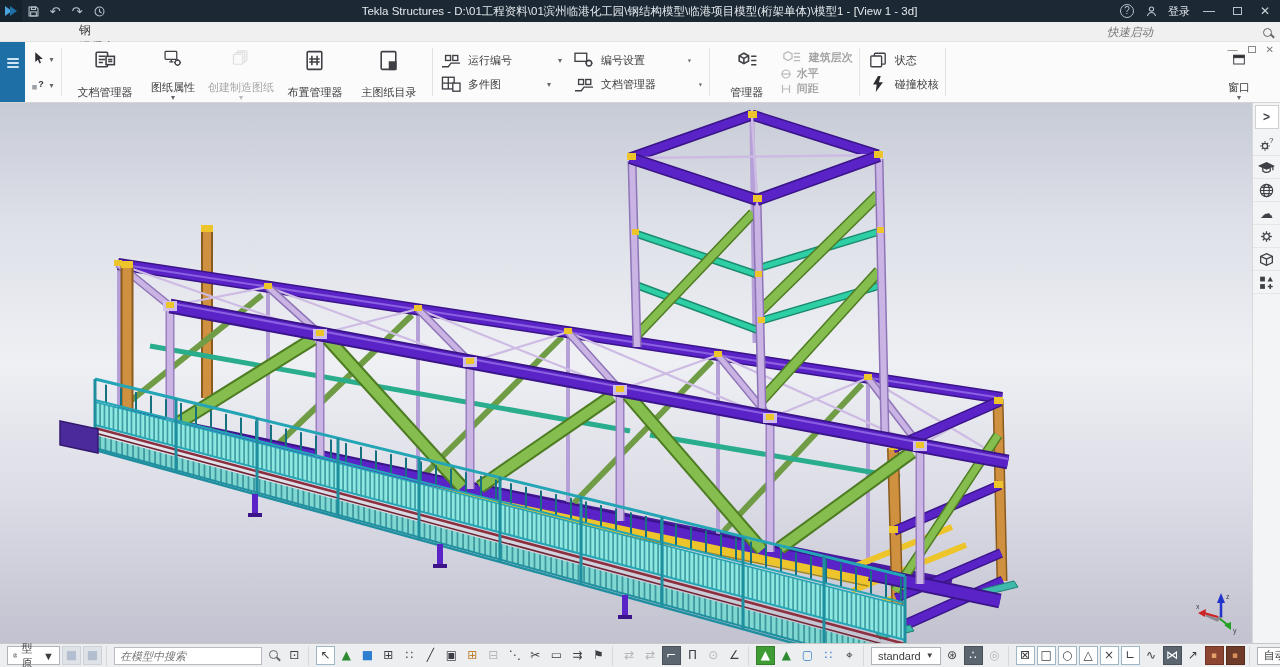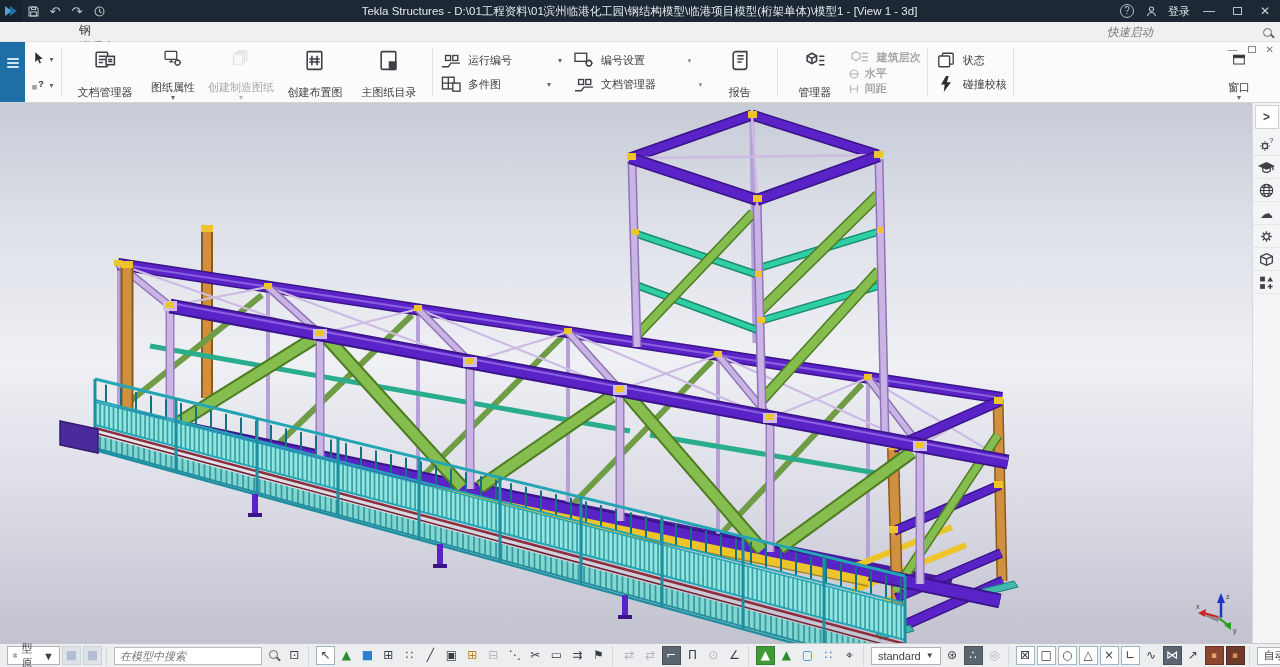--- a/index.html
+++ b/index.html
@@ -219,21 +219,21 @@
             <rect x="3" y="7.5" width="11" height="12" rx="1" fill="#f4f4f4"></rect>
           </svg>
         <span class="rlbl">创建制造图纸</span>
           <span class="dda">▾</span>
       </div>
       <div class="rbtn">
         <svg class="ric" viewBox="0 0 24 24" fill="none" stroke="#3f3f46" stroke-width="1.5">
             <rect x="4.5" y="3.5" width="14" height="17" rx="1"></rect>
             <path d="M9 7.5v9M14 7.5v9M6.5 10.5h10M6.5 13.5h10"></path>
           </svg>
-        <span class="rlbl">创建布置图</span>
+        <span class="rlbl">布置管理器</span>
       </div>
       <div class="rbtn">
         <svg class="ric" viewBox="0 0 24 24" fill="none" stroke="#3f3f46" stroke-width="1.5">
             <rect x="4.5" y="3.5" width="14" height="17" rx="1"></rect>
             <rect x="12.5" y="13.5" width="6" height="7" fill="#3f3f46"></rect>
           </svg>
         <span class="rlbl">主图纸目录</span>
       </div>
     </div>
     <div class="rb-sep"></div>
@@ -275,27 +275,20 @@
         <div class="rsm">
           <svg class="rics" viewBox="0 0 24 20" fill="none" stroke="#3f3f46" stroke-width="1.5">
               <path d="M2 17.5h7l3-4h10"></path>
               <rect x="6" y="5" width="5.5" height="5.5"></rect>
               <rect x="14" y="5" width="5.5" height="5.5"></rect>
             </svg>
           <span>文档管理器</span>
             <span class="rsm-gap" style="width:30px;"></span>
             <span class="dda">▾</span>
         </div>
-      </div>
-      <div class="rbtn narrow" style="margin-left:6px;">
-        <svg class="ric" viewBox="0 0 24 24" fill="none" stroke="#3f3f46" stroke-width="1.5">
-            <path d="M7.5 3.5h11v14.5a2.5 2.5 0 0 1-2.5 2.5H8a2.5 2.5 0 0 1-2.5-2.5v-12a2.5 2.5 0 0 1 2-2.45z"></path>
-            <path d="M9.5 7.5h6M9.5 10.5h6M9.5 13.5h4"></path>
-          </svg>
-        <span class="rlbl">报告</span>
       </div>
     </div>
     <div class="rb-sep"></div>
 
     <div class="rb-group">
       <div class="rbtn narrow">
         <svg class="ric" viewBox="0 0 24 24" fill="none" stroke="#3f3f46" stroke-width="1.5">
             <path d="M4.5 7.5 9 5l4.5 2.5v5L9 15l-4.5-2.5z"></path>
             <path d="M4.5 7.5 9 10l4.5-2.5M9 10v5"></path>
             <path d="M16 8h5M16 12h5M16 16h5"></path>

